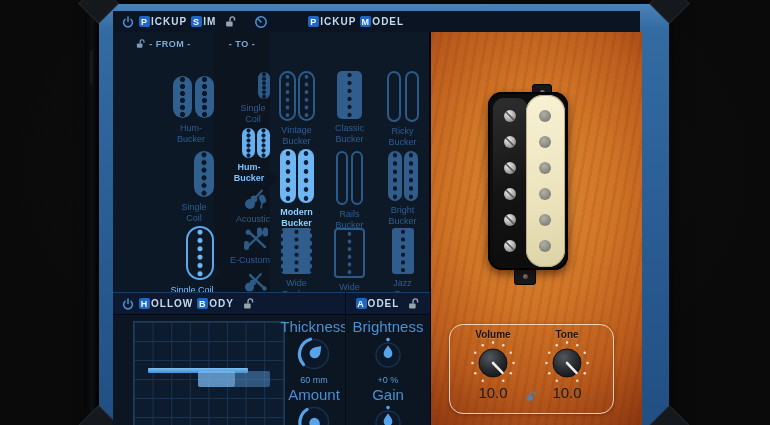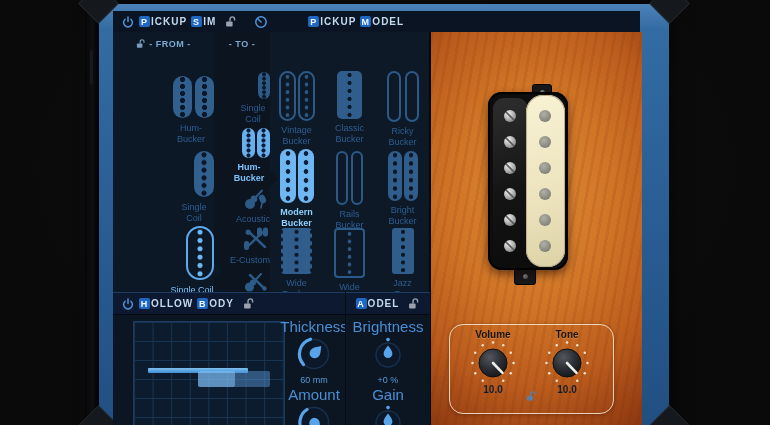--- a/index.html
+++ b/index.html
@@ -74,21 +74,21 @@
   .screw{position:absolute;width:12px;height:12px;border-radius:50%;
     background:linear-gradient(45deg,rgba(0,0,0,0) 43%,#5c5c5c 47%,#5c5c5c 53%,rgba(0,0,0,0) 57%),
     radial-gradient(circle at 35% 30%,#f2f2f2,#a7a7a7 55%,#606060);}
   .slug{position:absolute;width:12px;height:12px;border-radius:50%;
     background:radial-gradient(circle at 40% 35%,#b0b0a6,#83837a 70%,#6e6e64);}
   
   .vt{position:absolute;left:18px;top:292px;width:163px;height:88px;border:1.5px solid rgba(247,233,214,.85);
     border-radius:14px;box-shadow:0 1px 4px rgba(60,15,5,.4);}
   .vt-group{position:absolute;top:4px;width:72px;display:flex;flex-direction:column;align-items:center;}
   .vt-label{font-size:10px;font-weight:bold;color:#171310;text-shadow:0 1px 0 rgba(255,210,160,.28);}
-  .vt-value{font-size:10px;font-weight:bold;color:#141d2a;margin-top:-2px;}
+  .vt-value{font-size:15px;font-weight:normal;color:#141d2a;margin-top:-2px;}
   .vt-lock{position:absolute;left:76px;top:66px;}
   
   .bpanel{position:absolute;top:281px;height:133px;}
   .hb-panel{left:0;width:232px;background:#0c1522;}
   .adj-panel{left:232px;width:84px;background:#0c1522;border-left:1px solid #050b14;}
   .bhead{position:absolute;top:0;left:0;width:100%;height:21px;background:#0d1930;border-top:1px solid #1c3c63;
     border-bottom:1px solid #050a12;display:flex;align-items:center;}
   .graph{position:absolute;left:20px;top:29px;width:150px;height:104px;background:#0d1b2e;border:1px solid #1e3b5f;
     background-image:linear-gradient(#173452 1px,rgba(0,0,0,0) 1px),linear-gradient(90deg,#173452 1px,rgba(0,0,0,0) 1px);
     background-size:18.6px 19px;}

